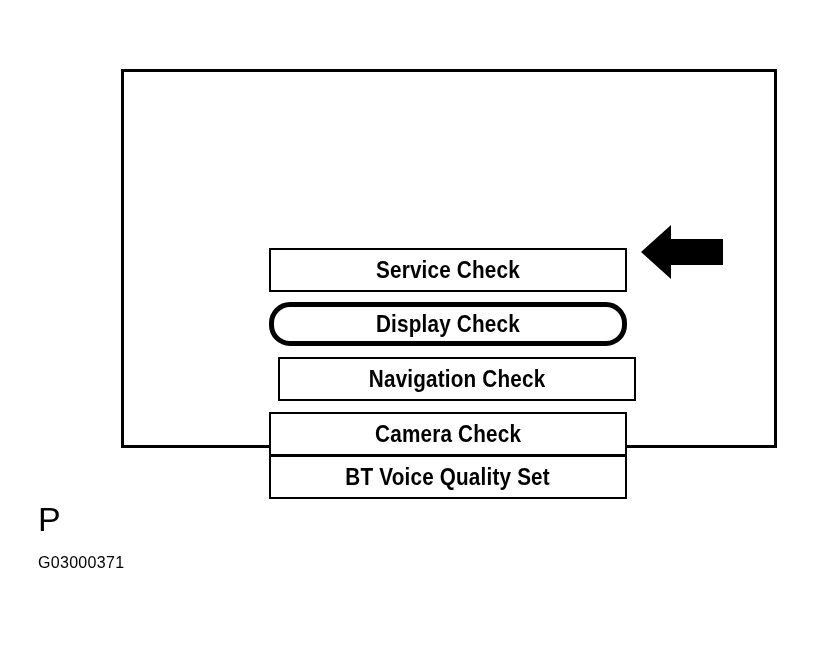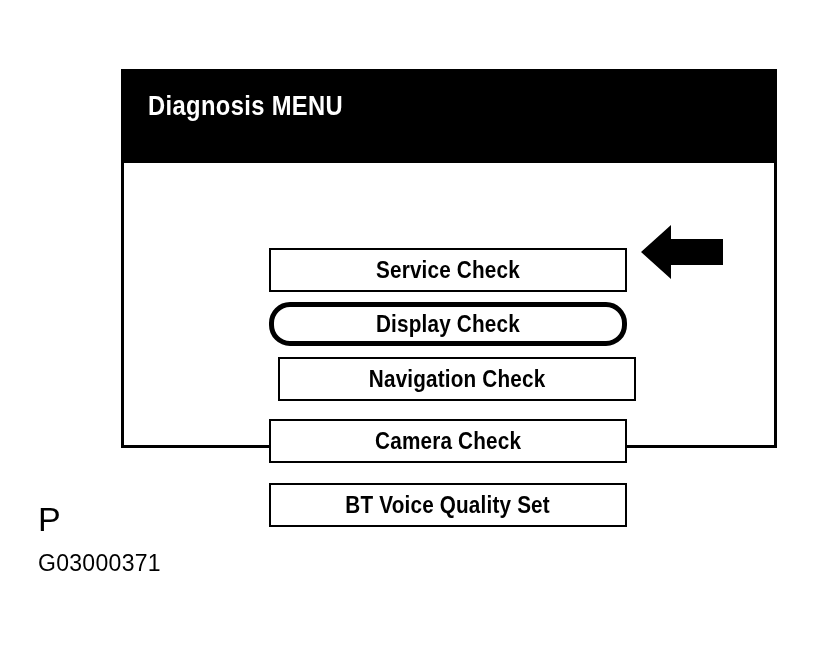--- a/index.html
+++ b/index.html
@@ -87,22 +87,22 @@
     letter-spacing: 0.2px;
     white-space: nowrap;
     transform: scaleX(0.9);
     transform-origin: center center;
   }
 
   
   .menu-button[data-row="0"] { top: 85px; }
   .menu-button[data-row="1"] { top: 139px; border-radius: 21px; }
   .menu-button[data-row="2"] { top: 194px; margin-left: 9px; }
-  .menu-button[data-row="3"] { top: 256px; justify-content: center; }
-  .menu-button[data-row="4"] { top: 320px; }
+  .menu-button[data-row="3"] { top: 249px; justify-content: center; }
+  .menu-button[data-row="4"] { top: 292px; }
 
   
   #pointer-arrow {
     position: absolute;
     left: 641px;
     top: 222px;
     width: 82px;
     height: 60px;
   }
   #pointer-arrow svg {
@@ -121,36 +121,33 @@
   #caption-letter {
     font-family: "Liberation Sans", sans-serif;
     font-size: 34px;
     font-weight: normal;
     color: #000000;
     line-height: 38px;
     letter-spacing: 0px;
   }
   #caption-code {
     font-family: "Liberation Sans", sans-serif;
-    font-size: 23px;
+    font-size: 16px;
     font-weight: normal;
     color: #000000;
     line-height: 30px;
     margin-top: 10px;
     letter-spacing: 0.3px;
   }
 </style>
 </head>
 <body>
 
 <div id="screen-panel">
 
-  <div id="screen-header">
-    <div id="screen-title">Diagnosis MENU</div>
-  </div>
 
   <div id="menu-list">
 
     <div class="menu-button" data-row="0">
       <span class="menu-button-label">Service Check</span>
     </div>
 
     <div class="menu-button selected" data-row="1">
       <span class="menu-button-label">Display Check</span>
     </div>

